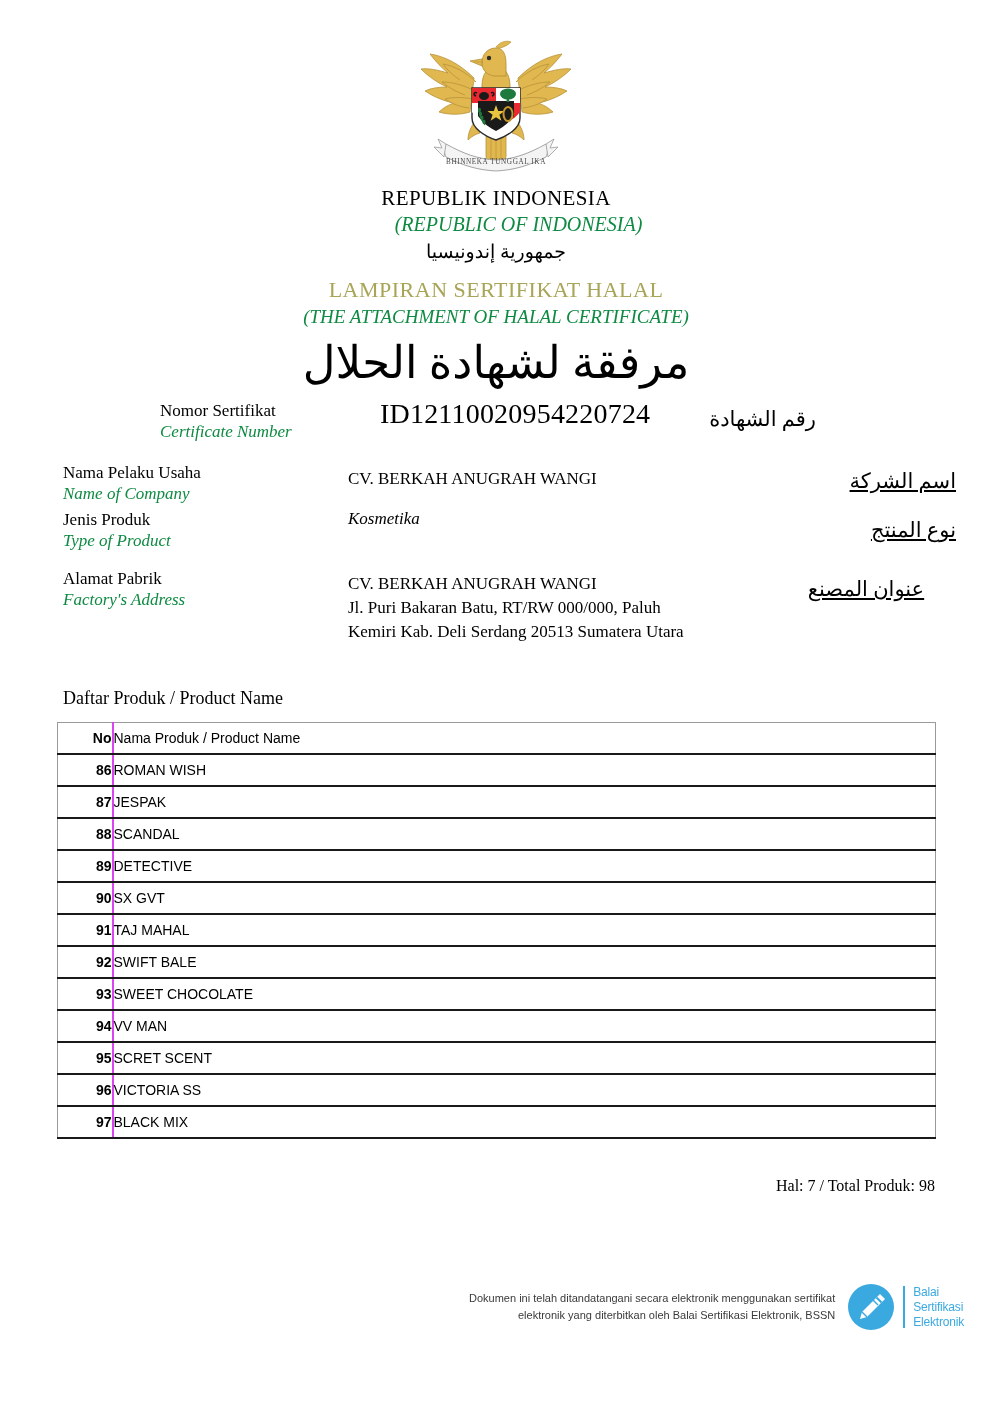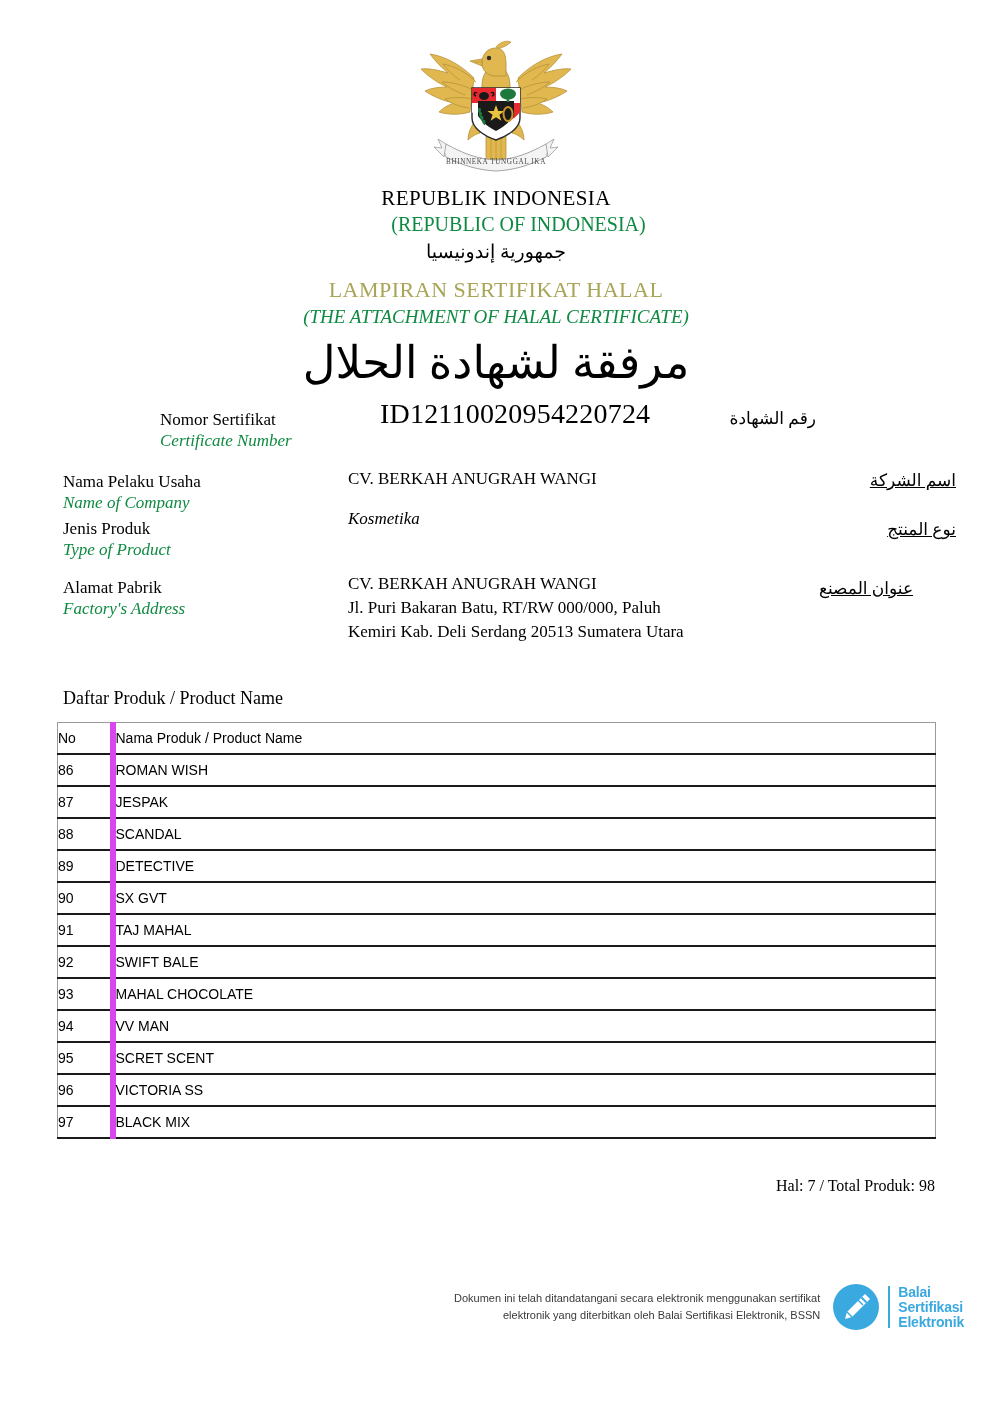--- a/index.html
+++ b/index.html
@@ -35,20 +35,21 @@
     text-align: center;
   }
   .hdr-republik {
     font-size: 21px;
     letter-spacing: 0.4px;
     line-height: 26px;
     color: #000;
   }
   .hdr-republic-en {
     font-size: 20px;
+    font-style: italic;
     line-height: 26px;
     color: #0e8a42;
     padding-left: 45px;
   }
   .hdr-arabic-small {
     font-size: 19px;
     line-height: 30px;
     color: #000;
     direction: rtl;
   }
@@ -77,30 +78,29 @@
   .certnum-row {
     position: absolute;
     left: 0; right: 0;
     top: 400px;
     height: 48px;
   }
   .lbl-id {
     font-size: 17px;
     line-height: 21px;
     color: #000;
-    margin-top: 9px;
   }
   .lbl-en {
     font-size: 17px;
     font-style: italic;
     line-height: 21px;
     color: #0e8a42;
   }
   .lbl-ar {
-    font-size: 17px;
+    font-size: 21px;
     line-height: 22px;
     color: #000;
     direction: rtl;
     text-align: right;
     margin-left: 32px;
   }
   .certnum-label {
     position: absolute;
     left: 160px;
     top: 0;
@@ -182,22 +182,23 @@
   .prod-table th, .prod-table td {
     border: 1px solid #9a9a9a;
     border-bottom: 2px solid #1a1a1a;
     height: 30px;
     font-size: 14px;
     font-weight: normal;
     color: #000;
     padding: 0;
   }
   .prod-table th.th-no, .prod-table td.td-no {
-    text-align: left;
-    border-right: 6px solid #d946ef;
+    text-align: right;
+    border-right: 2px solid #d946ef;
+    font-weight: bold;
   }
   .prod-table th.th-name, .prod-table td.td-name {
     text-align: left;
   }
   .prod-table tr:first-child th {
     border-top: 1px solid #9a9a9a;
   }
 
   .table-footer {
     position: absolute;
@@ -233,22 +234,22 @@
     gap: 8px;
   }
   .bse-mark { display: block; }
   .bse-sep {
     width: 2px;
     height: 42px;
     background: #3aa9e0;
   }
   .bse-words {
     font-family: "Liberation Sans", "DejaVu Sans", sans-serif;
-    font-weight: bold;
-    font-size: 14px;
+    font-weight: normal;
+    font-size: 12px;
     line-height: 15px;
     color: #3aa9e0;
     letter-spacing: -0.2px;
   }
 </style>
 </head>
 <body>
 
 <div class="page">
 
@@ -432,21 +433,21 @@
       <tr>
         <td class="td-no">91</td>
         <td class="td-name">TAJ MAHAL</td>
       </tr>
       <tr>
         <td class="td-no">92</td>
         <td class="td-name">SWIFT BALE</td>
       </tr>
       <tr>
         <td class="td-no">93</td>
-        <td class="td-name">MAHAL CHOCOLATE</td>
+        <td class="td-name">SWEET CHOCOLATE</td>
       </tr>
       <tr>
         <td class="td-no">94</td>
         <td class="td-name">VV MAN</td>
       </tr>
       <tr>
         <td class="td-no">95</td>
         <td class="td-name">SCRET SCENT</td>
       </tr>
       <tr>

